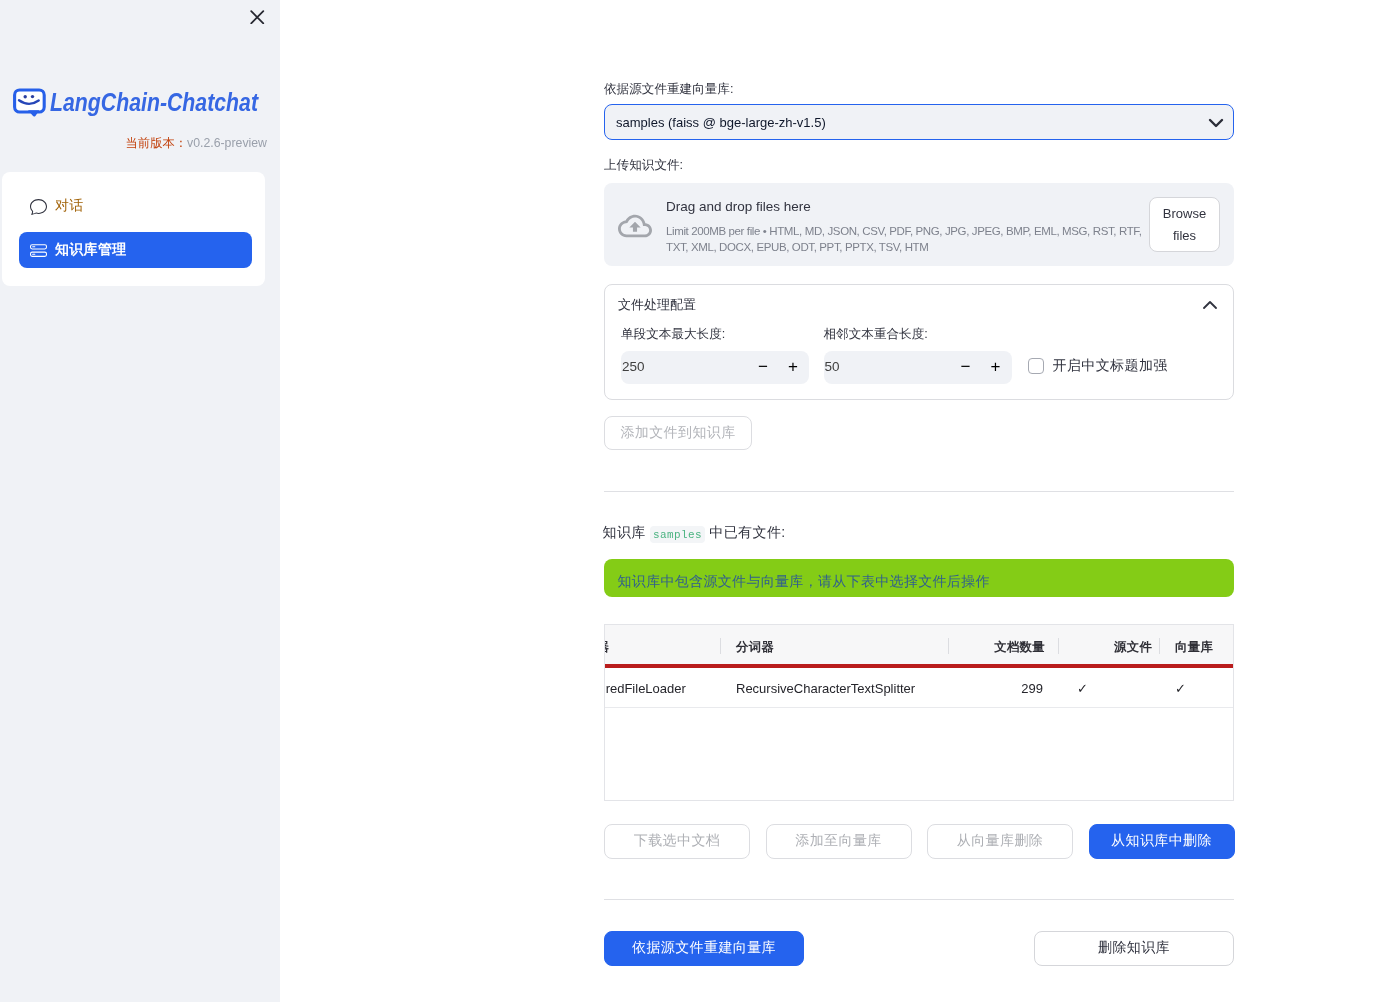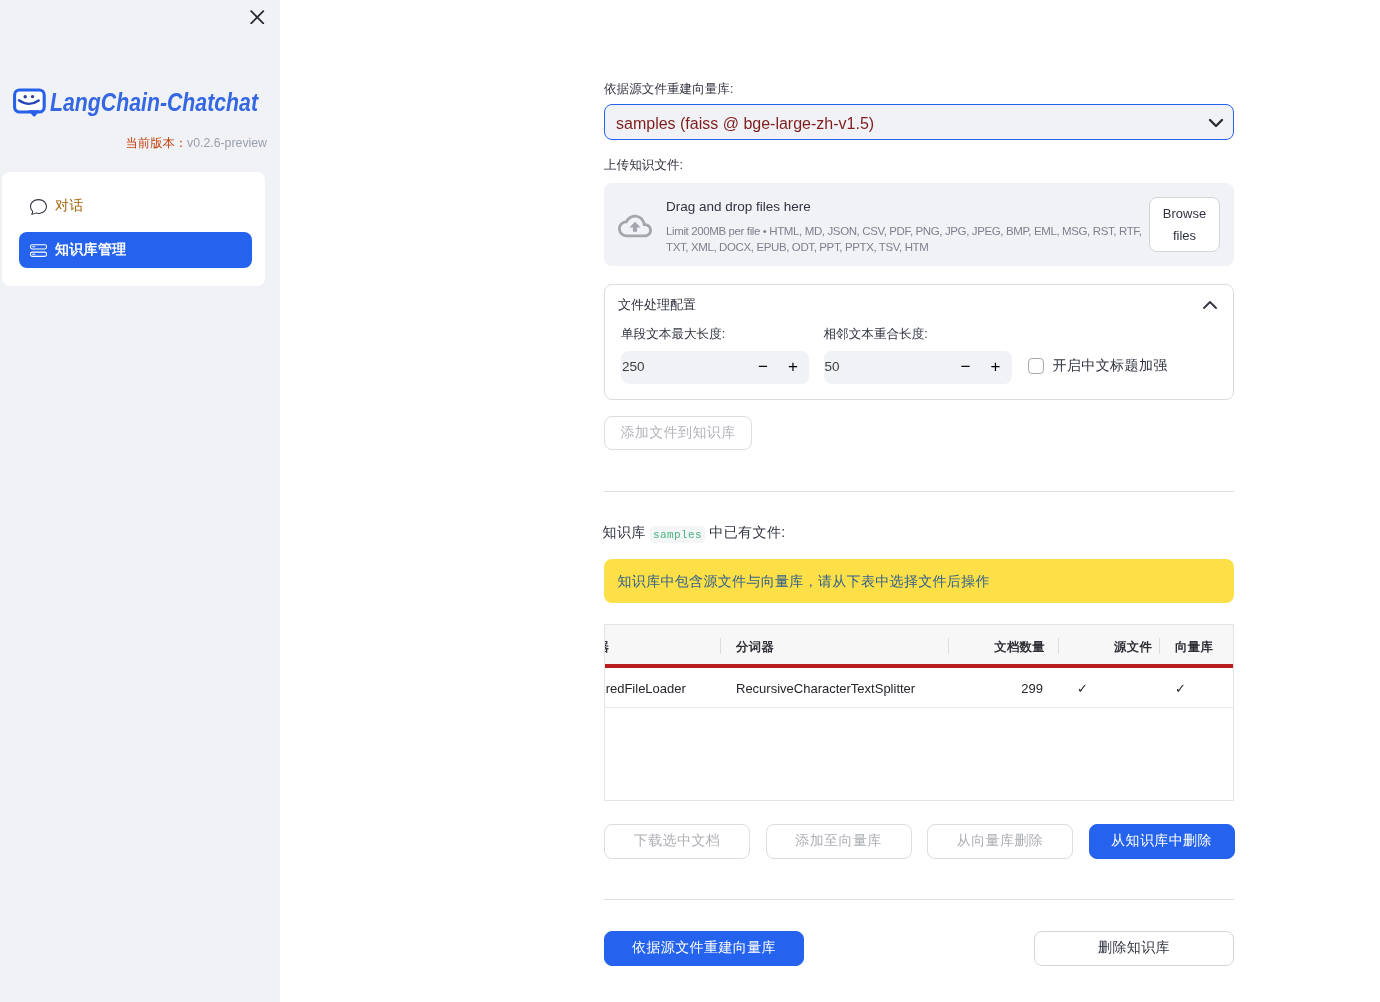--- a/index.html
+++ b/index.html
@@ -16,21 +16,21 @@
 .mitem { position:absolute; left:17px; width:233px; height:36px; border-radius:8px; display:flex; align-items:center; }
 #mi1 { top:16px; color:#a16207; }
 #mi2 { top:60px; background:#2563ee; color:#ffffff; font-weight:700; }
 .mitem .ic { margin-left:10.5px; width:17px; height:17px; display:flex; align-items:center; justify-content:center; }
 .mitem .tx { margin-left:8.5px; font-size:14px; letter-spacing:0.3px; }
 
 
 #main { position:absolute; left:604px; top:0; width:630px; height:1002px; }
 .wlabel { position:absolute; left:0; font-size:12.6px; color:#31333f; letter-spacing:0; }
 #selbox { position:absolute; left:0; top:104px; width:630px; height:36px; background:#f0f2f6; border:1.5px solid #2563ee; border-radius:8px; }
-#selbox .val { position:absolute; left:11px; top:10px; font-size:16px; color:#7f1d1d; }
+#selbox .val { position:absolute; left:11px; top:10px; font-size:13px; color:#0f172a; }
 #selbox svg { position:absolute; right:7.5px; top:8px; }
 
 #uploader { position:absolute; left:0; top:183px; width:630px; height:83px; background:#f0f2f6; border-radius:8px; }
 #uploader .cloud { position:absolute; left:13.5px; top:25.5px; }
 #uploader .t1 { position:absolute; left:62px; top:16px; font-size:13.5px; color:#31333f; }
 #uploader .t2 { position:absolute; left:62px; top:39.5px; font-size:11.5px; line-height:16.5px; color:#7e828d; letter-spacing:-0.38px; white-space:nowrap; }
 #browse { position:absolute; right:14px; top:14px; width:71px; height:55px; background:#ffffff; border:1px solid #d5d6da; border-radius:8px; font-size:13px; color:#31333f; text-align:center; line-height:22px; padding-top:5px; }
 
 #expander { position:absolute; left:0; top:284px; width:630px; height:116px; border:1px solid #dbdce0; border-radius:8px; }
 #expander .hdr { position:absolute; left:13px; top:11px; font-size:13px; color:#31333f; }
@@ -48,21 +48,21 @@
 .btn.sec { background:#fff; border:1px solid #d5d6da; color:#31333f; }
 .btn.dis { background:#fff; border:1px solid #dcdde1; color:#aeb0b5; }
 .btn.pri { background:#2563ee; border:1px solid #2563ee; color:#fff; }
 
 #addbtn { left:0; top:415.5px; width:148px; height:34px; color:#b3b5ba !important; }
 .hr { position:absolute; left:0; width:630px; height:1px; background:#dfe0e4; }
 
 #kbline { position:absolute; left:-1.5px; top:524px; font-size:14px; letter-spacing:0.4px; color:#31333f; }
 #kbline .code { font-family:"Liberation Mono",monospace; font-size:11px; color:#4bb381; background:#f3f5f7; border-radius:4px; padding:2.5px 3px; margin:0; }
 
-#info { position:absolute; left:0; top:559px; width:630px; height:44px; background:#fde047; border-radius:8px; }
+#info { position:absolute; left:0; top:559px; width:630px; height:38px; background:#84cc16; border-radius:8px; }
 #info .tx { position:absolute; left:13.5px; top:14px; font-size:14px; letter-spacing:0.32px; color:#31608d; }
 
 #tbl { position:absolute; left:0; top:624px; width:630px; height:177px; border:1px solid #e3e4e8; background:#fff; overflow:hidden; }
 #thead { position:absolute; left:0; top:0; width:628px; height:43px; background:#f7f7f8; border-bottom:4px solid #b91c1c; }
 .th { position:absolute; top:13.5px; font-size:12.4px; letter-spacing:0.3px; font-weight:700; color:#2f2f36; white-space:nowrap; }
 .tsep { position:absolute; top:13px; width:1px; height:16px; background:#dcdde1; }
 #trow { position:absolute; left:0; top:43px; width:628px; height:39.5px; border-bottom:1px solid #e9eaed; }
 .td { position:absolute; top:13px; font-size:13px; color:#25252b; white-space:nowrap; }
 
 #btnrow4 .btn { top:824px; width:146px; height:34.5px; }

